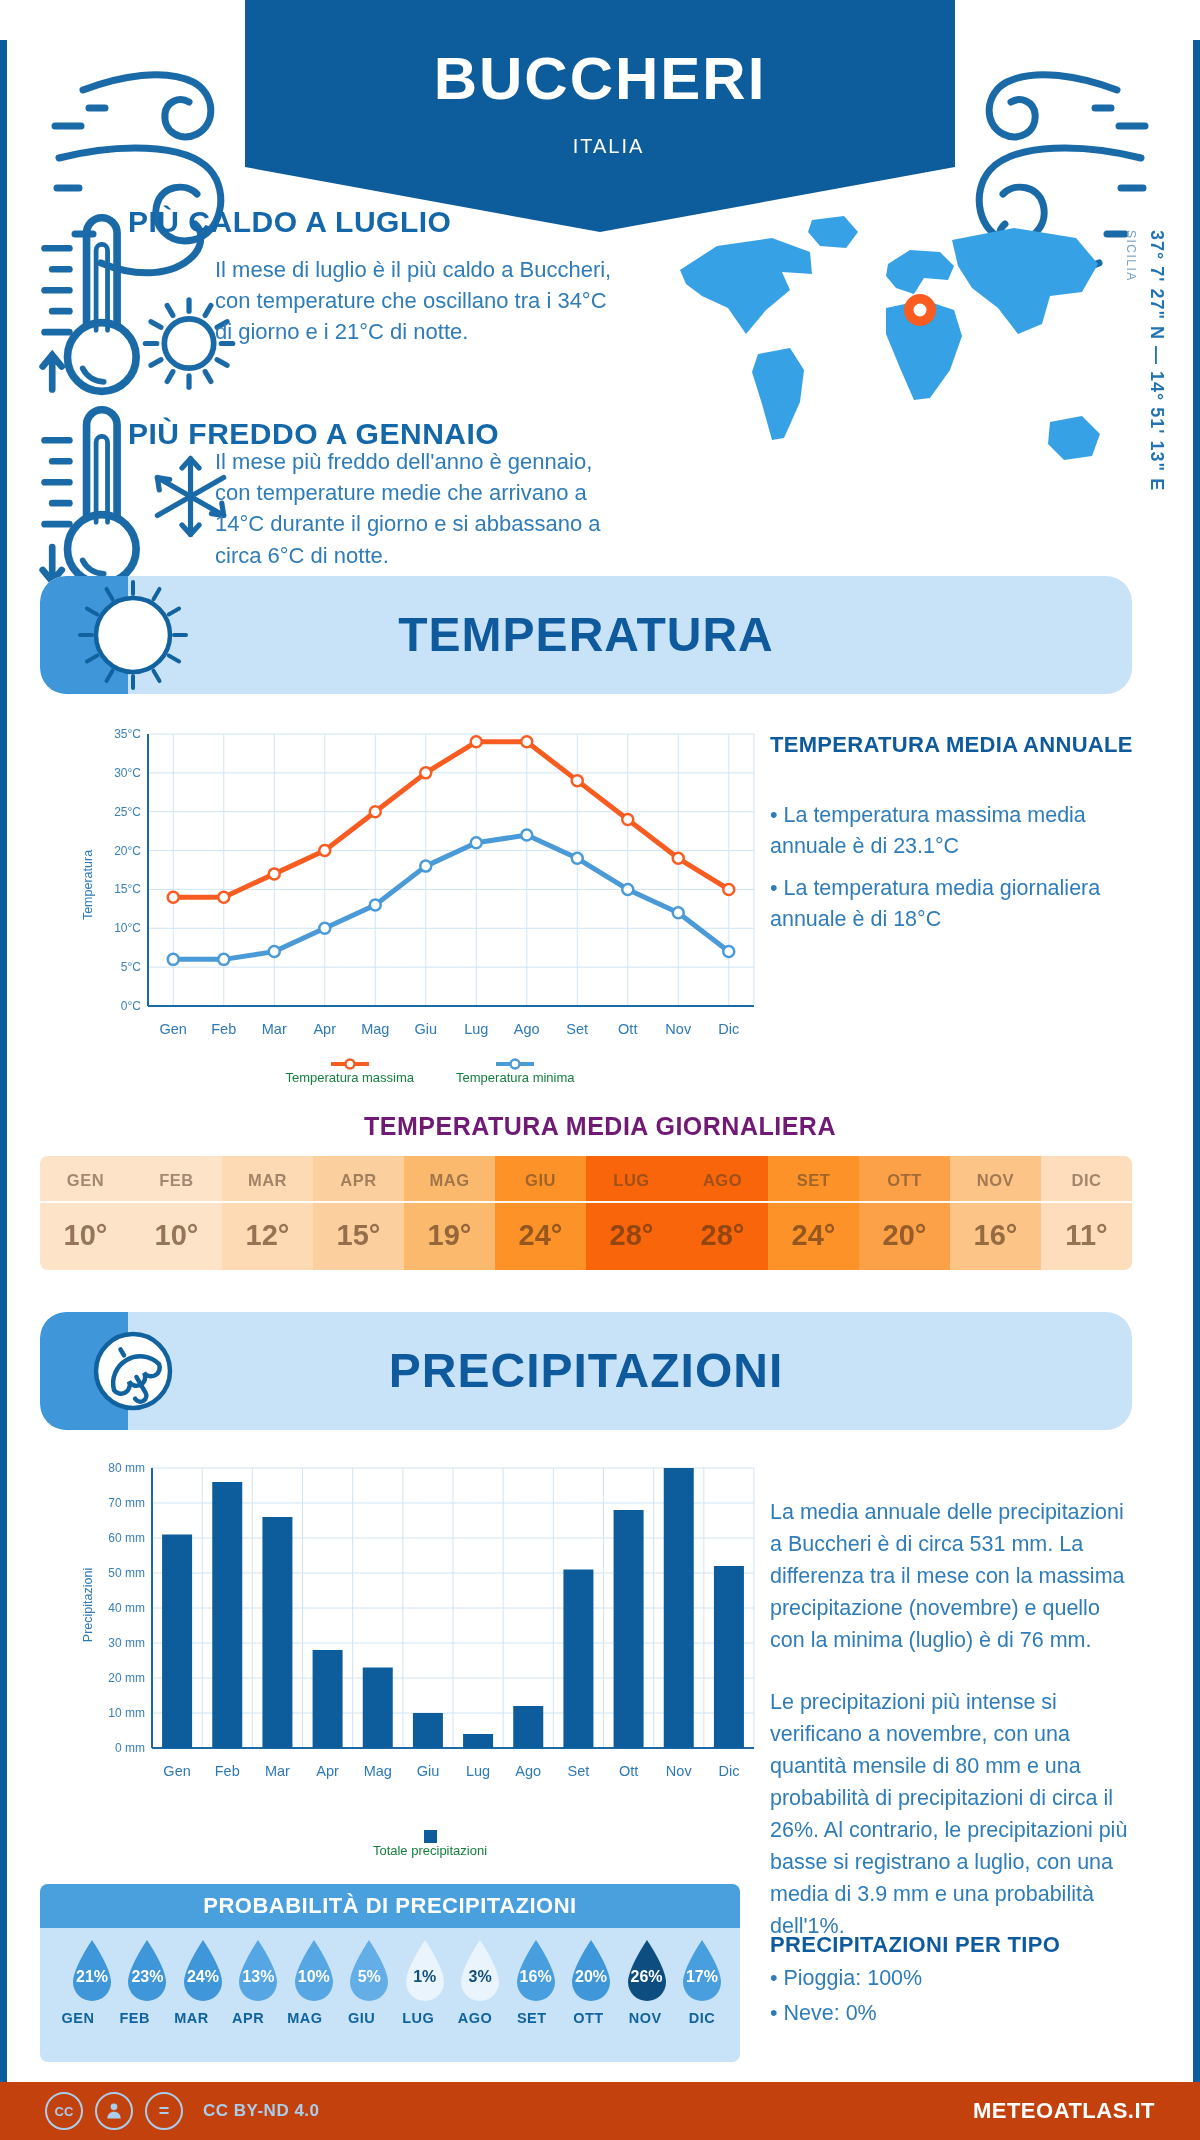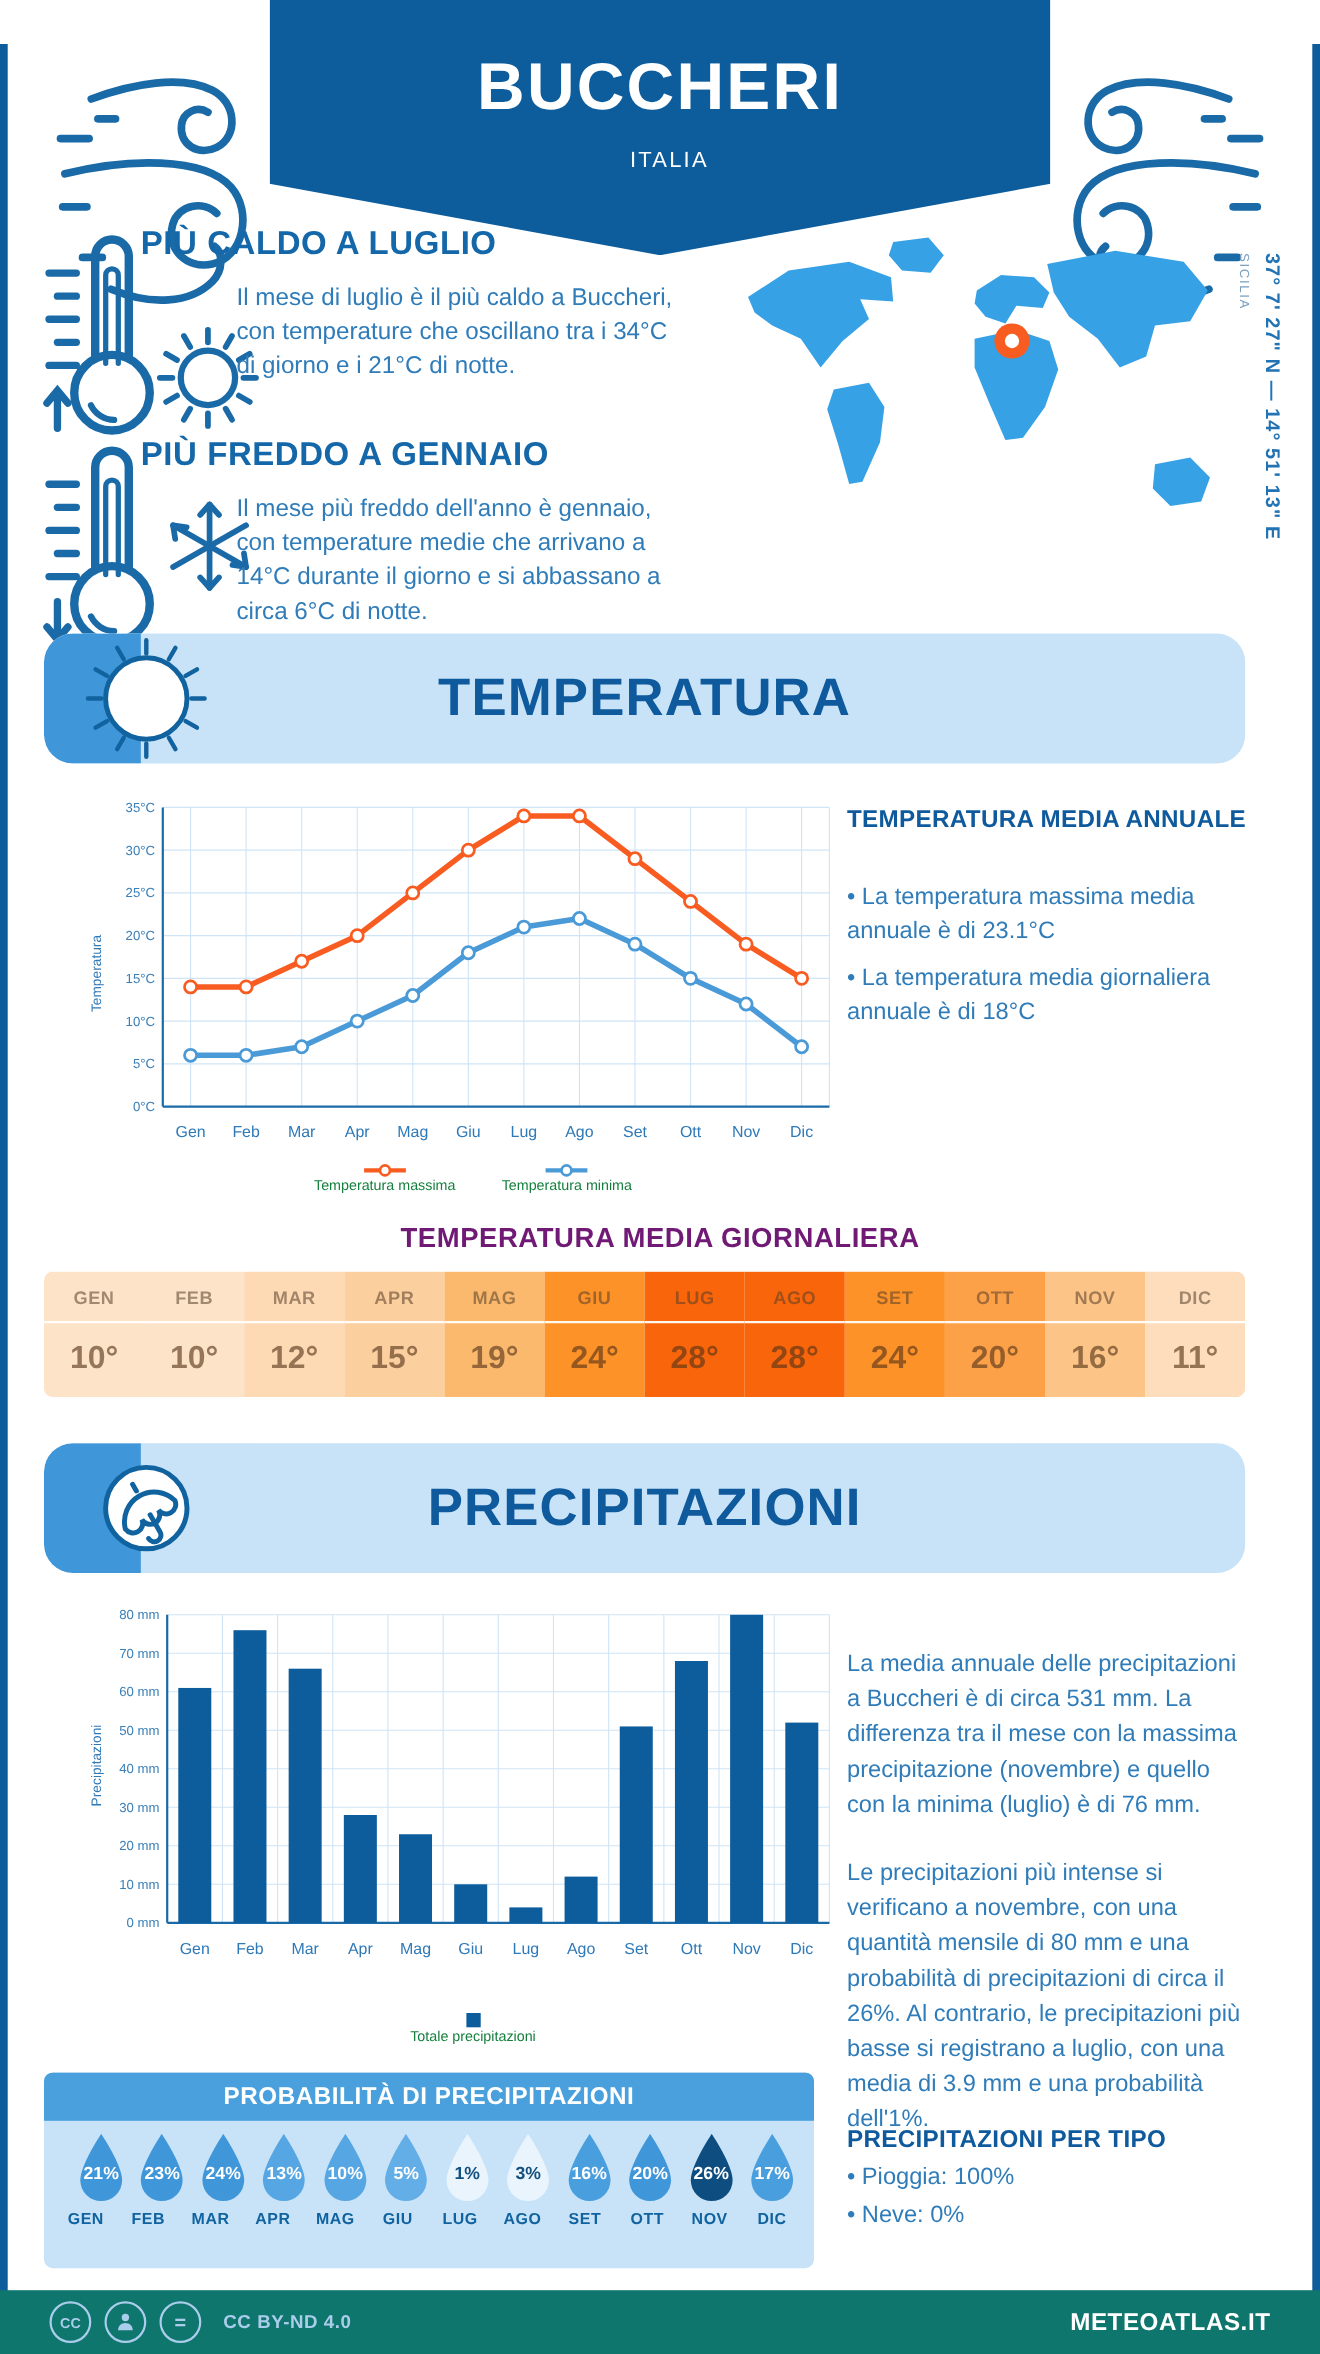--- a/index.html
+++ b/index.html
@@ -74,21 +74,21 @@
   .drop svg{display:block;margin:0 auto;}
   .drop .pct{position:absolute;left:0;top:30px;width:100%;text-align:center;
       font-size:16px;font-weight:bold;}
   .drop-months{display:flex;justify-content:space-between;padding:6px 12px 0 12px;}
   .dmon{width:52px;text-align:center;font-size:14.5px;font-weight:bold;color:#11639f;letter-spacing:.5px;}
 
   .pertype-bullets{position:absolute;left:770px;top:1966px;width:360px;}
   .pertype-bullets p{margin:0 0 10px 0;font-size:21.5px;color:#2f7cb9;}
 
   
-  footer{position:absolute;left:0;top:2082px;width:1200px;height:58px;background:#0f766e;
+  footer{position:absolute;left:0;top:2082px;width:1200px;height:58px;background:#c2410c;
       display:flex;align-items:center;padding:0 45px;box-sizing:border-box;z-index:5;}
   .cc-circle{width:34px;height:34px;border:2.5px solid #aacdeb;border-radius:50%;color:#aacdeb;
       display:flex;align-items:center;justify-content:center;font-weight:bold;font-size:13px;margin-right:12px;}
   .cc-license{color:#aacdeb;font-weight:bold;font-size:17px;letter-spacing:.5px;margin-left:8px;}
   .brand{margin-left:auto;color:#fff;font-weight:bold;font-size:22px;letter-spacing:.5px;}
 
   svg{overflow:visible;}
 </style>
 </head>
 <body>
@@ -166,21 +166,21 @@
   </svg>
   <svg class="abs" style="left:146px;top:452px" width="90" height="90" viewBox="0 0 95 95" fill="none" stroke="#1a6aa8" stroke-width="5.5" stroke-linecap="round">
     <path d="M47 7 V87"></path>
       <path d="M12 27 L82 67"></path>
       <path d="M82 27 L12 67"></path>
     <path d="M47 7 l-9 10 M47 7 l9 10"></path>
       <path d="M47 87 l-9 -10 M47 87 l9 -10"></path>
     <path d="M12 27 l13 2 M12 27 l2 13"></path>
       <path d="M82 67 l-13 -2 M82 67 l-2 -13"></path>
   </svg>
-  <h2 class="hl-title" style="left:128px;top:372px">PIÙ FREDDO A GENNAIO</h2>
+  <h2 class="hl-title" style="left:128px;top:392px">PIÙ FREDDO A GENNAIO</h2>
   <p class="hl-text" style="left:215px;top:424px;width:402px">Il mese più freddo dell'anno è gennaio, con temperature medie che arrivano a 14°C durante il giorno e si abbassano a circa 6°C di notte.</p>
 
   <svg class="abs" style="left:662px;top:212px" width="452" height="308" viewBox="0 0 452 308">
     <g fill="#37a1e6">
       <path d="M18 58 L55 34 L110 26 L148 40 L150 62 L120 60 L128 78 L104 98 L84 122 L66 96 L40 84 L24 72 Z"></path>
       <path d="M150 8 L182 4 L196 20 L184 36 L158 34 L146 20 Z"></path>
       <path d="M96 142 L128 136 L142 158 L138 190 L122 226 L110 228 L100 192 L90 160 Z"></path>
       <path d="M226 52 L248 38 L278 40 L292 54 L286 68 L262 66 L252 82 L234 76 L224 64 Z"></path>
       <path d="M224 96 L262 88 L292 98 L300 124 L288 158 L268 186 L252 188 L238 156 L224 122 Z"></path>
       <path d="M290 28 L352 16 L414 26 L436 52 L420 80 L388 84 L380 112 L356 122 L336 96 L310 76 L296 54 Z"></path>

